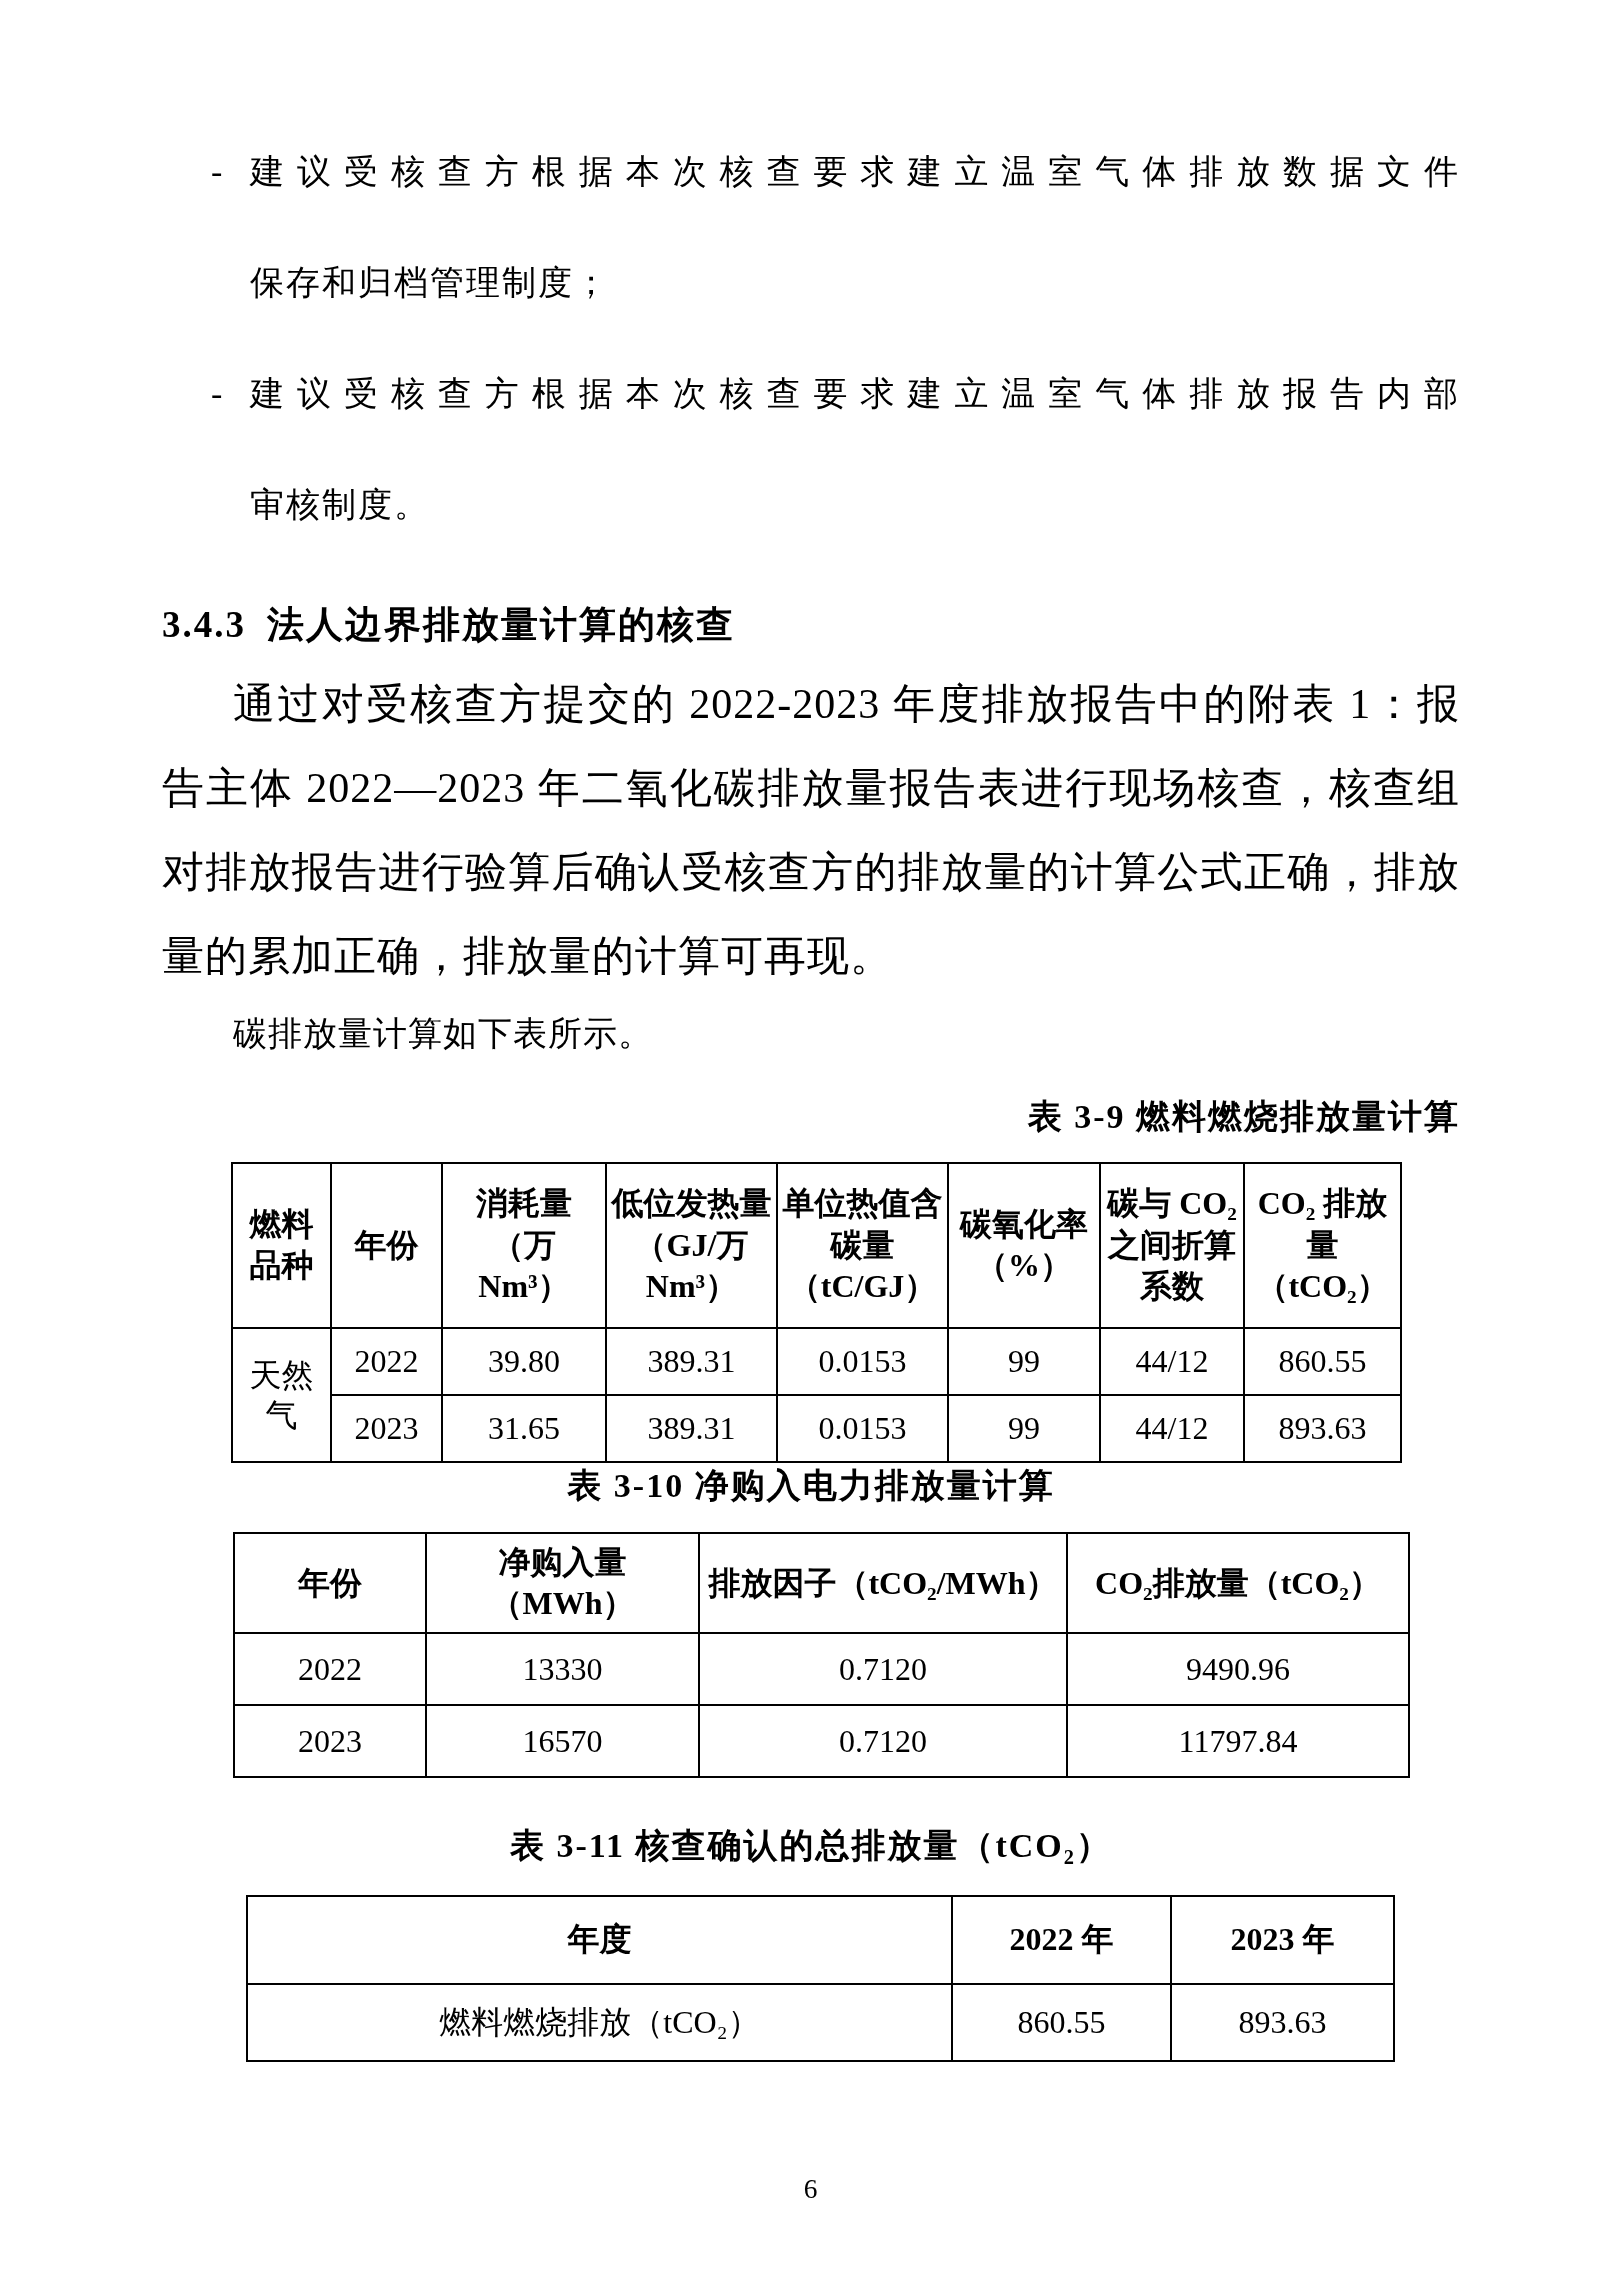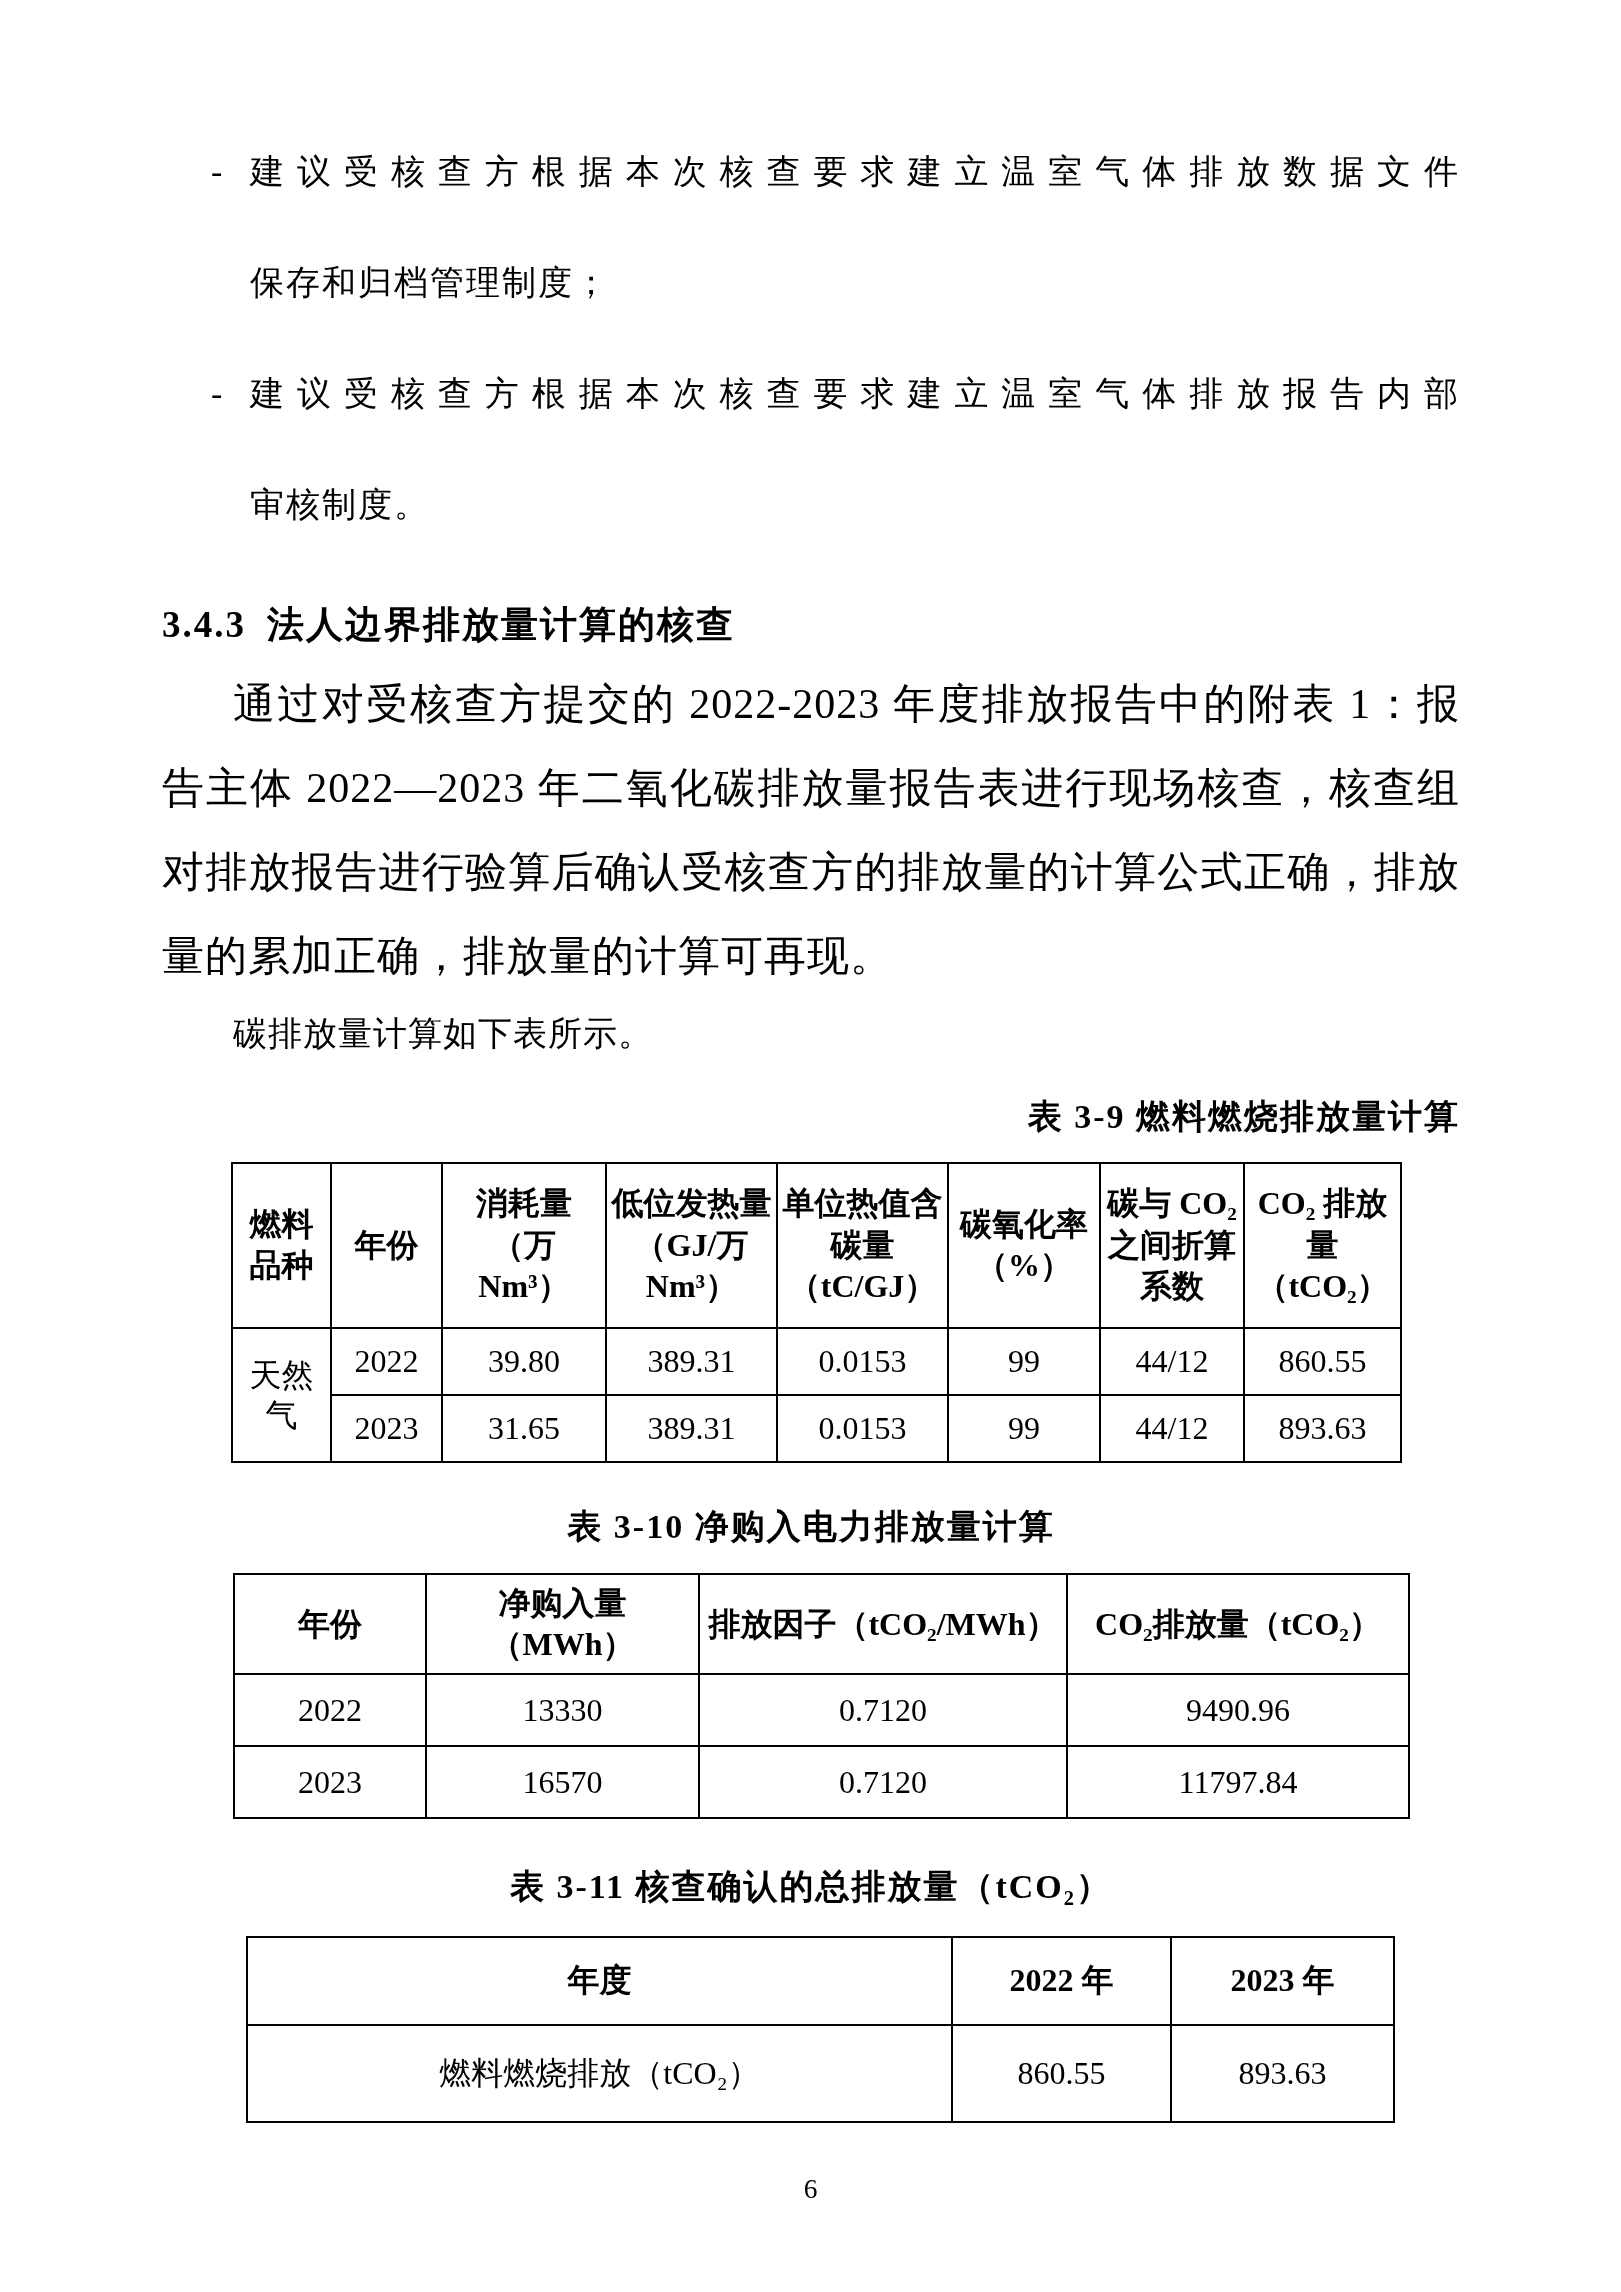--- a/index.html
+++ b/index.html
@@ -16,37 +16,37 @@
   .jline{text-align:justify;text-align-last:justify;}
   
   .heading{margin-top:39px;font-size:37px;font-weight:bold;letter-spacing:2px;line-height:51px;word-spacing:9.8px;}
   
   .para{margin-top:11.8px;font-size:42px;line-height:84px;letter-spacing:1px;}
   .para .indent{padding-left:71px;}
   .para2{font-size:34px;line-height:71px;letter-spacing:1px;padding-left:71px;}
   
   .tbl-title{text-align:center;font-weight:bold;font-size:34px;letter-spacing:2px;}
   .t39-title{margin-top:25.5px;margin-bottom:21.6px;text-align:right;}
-  .t310-title{margin-top:41px;margin-bottom:23.5px;}
+  .t310-title{margin-bottom:23.5px;}
   .t311-title{margin-top:45px;margin-bottom:25.5px;}
   
   table{border-collapse:collapse;table-layout:fixed;}
   td,th{border:2px solid #000;text-align:center;vertical-align:middle;padding:2px 3.9px;box-sizing:border-box;
         font-family:"Liberation Serif","DejaVu Serif",serif;}
   th{font-weight:bold;font-size:32px;line-height:1.3;}
   td{font-size:32px;line-height:1.25;}
   .t39{width:1167px;margin-left:69px;}
   .t39 .hrow{height:165px;}
   .t39 .drow{height:67px;}
   .t310{width:1175px;margin-left:71px;}
   .t310 .hrow{height:100px;}
   .t310 .drow{height:72px;}
   .t311{width:1147px;margin-left:84px;border-radius:11px;}
   .t311 .hrow{height:88px;}
-  .t311 .drow{height:97px;}
+  .t311 .drow{height:77px;}
   
   .page-num{position:absolute;left:0;right:0;bottom:88px;text-align:center;font-size:27.4px;}
 </style>
 </head>
 <body>
 
 <div class="page">
 
   <div class="bullet">
     <div class="bullet-dash">-</div>

